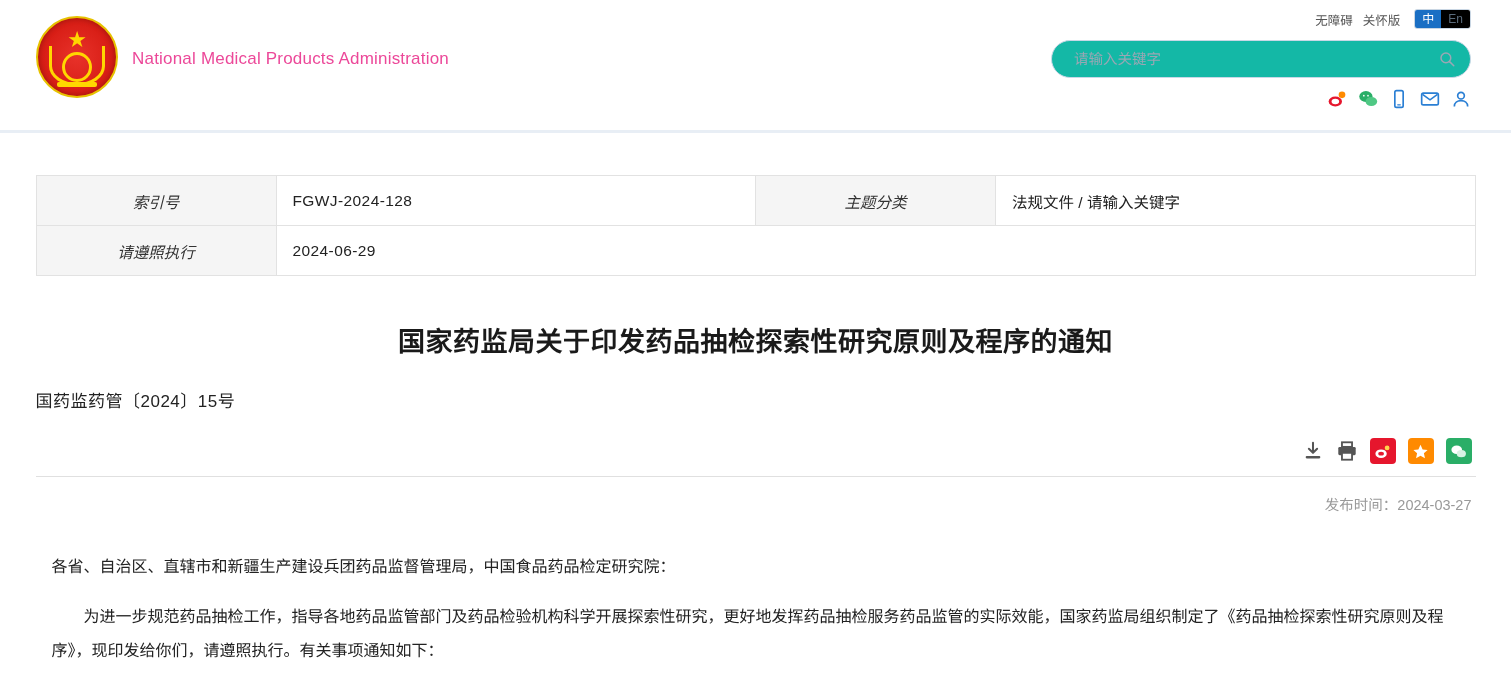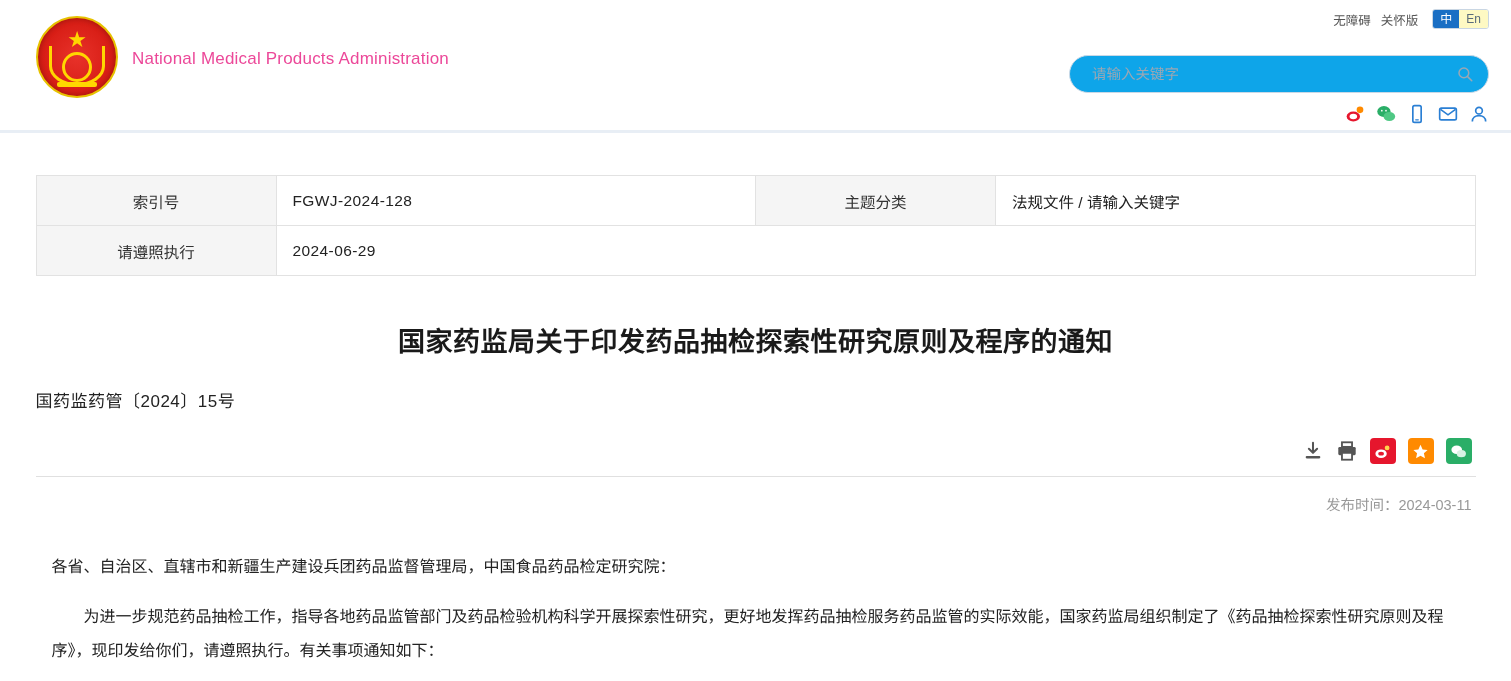--- a/index.html
+++ b/index.html
@@ -95,21 +95,21 @@
   .brand-text .en {
     font-size: 17px;
     color: #ec4899;
     letter-spacing: 0.2px;
     margin-top: 4px;
     font-family: Liberation Sans, sans-serif;
   }
 
   .header-right {
     position: absolute;
-    right: 22px;
+    right: 40px;
     top: 8px;
     width: 420px;
   }
   .toplinks {
     display: flex;
     justify-content: flex-end;
     align-items: center;
     font-size: 12.5px;
     color: #555;
     gap: 10px;
@@ -126,28 +126,28 @@
     border: 1px solid #c9d6e3;
     margin-left: 4px;
   }
   .langbox span {
     display: inline-block;
     padding: 2px 7px;
     font-size: 12px;
     line-height: 14px;
   }
   .lang-cn { background: #1a6fc4; color: #fff; }
-  .lang-en { background: #fef9c3; color: #5a6b7c; }
+  .lang-en { background: #000000; color: #5a6b7c; }
 
   .searchbar {
-    margin-top: 25px;
+    margin-top: 10px;
     height: 38px;
     border: 1px solid #c9d8e6;
     border-radius: 19px;
-    background: #0ea5e9;
+    background: #14b8a6;
     display: flex;
     align-items: center;
     padding: 0 14px 0 20px;
     box-sizing: border-box;
   }
   .searchbar input {
     flex: 1;
     border: none;
     outline: none;
     font-size: 14.5px;
@@ -185,20 +185,21 @@
     border: 1px solid #e2e2e2;
     height: 50px;
     padding: 0 16px;
     box-sizing: border-box;
   }
   td.lbl {
     background: #f5f5f5;
     text-align: center;
     color: #333;
     width: 240px;
+    font-style: italic;
   }
   td.val { color: #222; }
   td.val.mono { letter-spacing: 0.4px; }
 
   
   .doc-title {
     text-align: center;
     font-size: 27px;
     font-weight: bold;
     color: #1a1a1a;
@@ -359,20 +360,20 @@
     <span class="sq wechat">
       <svg viewBox="0 0 24 24">
           <ellipse cx="9.5" cy="9.5" rx="7.5" ry="6" fill="#fff"></ellipse>
           <ellipse cx="16" cy="15" rx="6.5" ry="5" fill="#d9f2e4"></ellipse>
         </svg>
     </span>
   </div>
 
   <div class="rule"></div>
 
-  <div class="pubtime">发布时间：2024-03-11</div>
+  <div class="pubtime">发布时间：2024-03-27</div>
 
   <div class="body-text">
     <p>各省、自治区、直辖市和新疆生产建设兵团药品监督管理局，中国食品药品检定研究院：</p>
     <p class="indent">为进一步规范药品抽检工作，指导各地药品监管部门及药品检验机构科学开展探索性研究，更好地发挥药品抽检服务药品监管的实际效能，国家药监局组织制定了《药品抽检探索性研究原则及程序》，现印发给你们，请遵照执行。有关事项通知如下：</p>
   </div>
 
 </div>
 
 </body></html>

